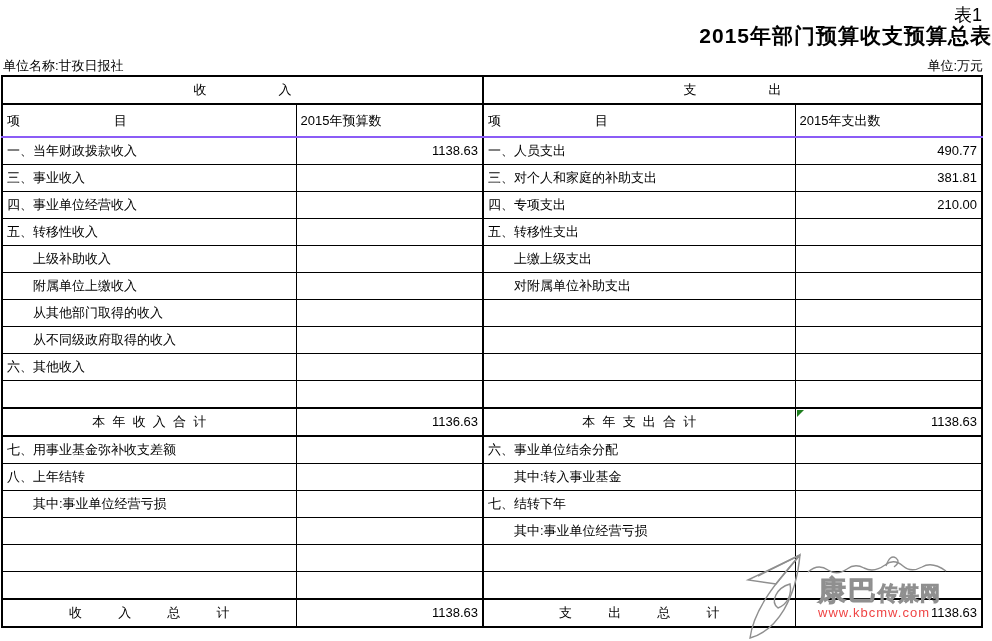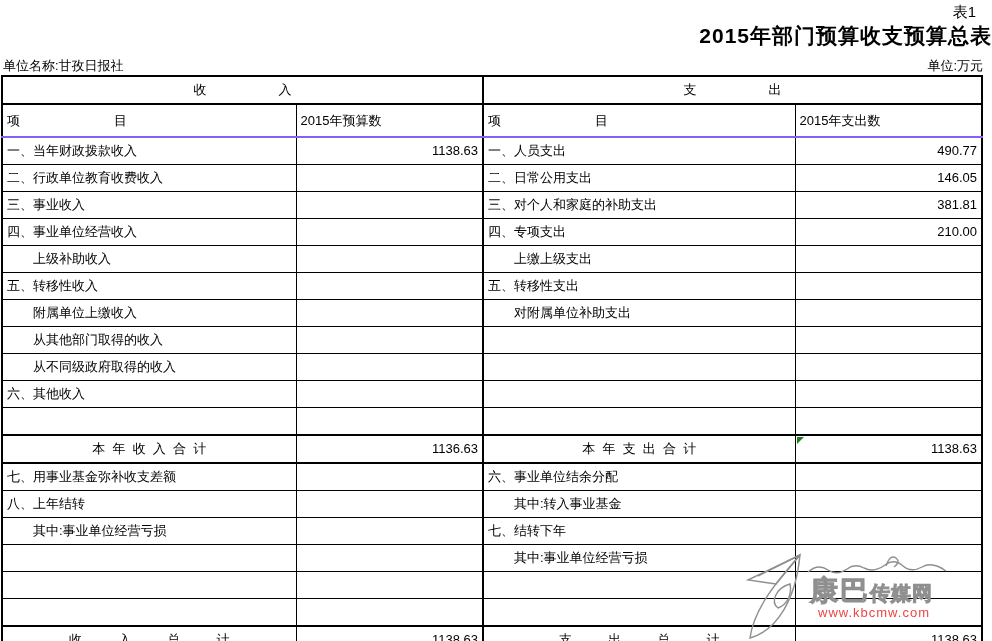--- a/index.html
+++ b/index.html
@@ -1,18 +1,18 @@
 <!DOCTYPE html>
 <html><head>
 <meta charset="utf-8">
 <style>
   html,body{margin:0;padding:0;background:#fff;}
   #screen{position:relative;width:992px;height:641px;background:#ffffff;overflow:hidden;
           font-family:"Liberation Sans","DejaVu Sans",sans-serif;color:#000;}
-  .tag{position:absolute;top:3px;right:16px;font-size:15px;}
+  .tag{position:absolute;top:3px;right:10px;font-size:18px;}
   .title{position:absolute;top:22px;left:0;width:100%;text-align:right;
          font-size:21px;font-weight:bold;letter-spacing:1px;}
   .meta-left{position:absolute;top:57px;left:3px;font-size:13px;}
   .meta-right{position:absolute;top:57px;right:9px;font-size:13px;}
   table.budget{position:absolute;top:75px;left:1px;border-collapse:collapse;table-layout:fixed;
                width:980px;border:2px solid #000;}
   td{border:1px solid #000;font-size:13px;padding:0 4px;height:26px;overflow:hidden;
      white-space:pre;line-height:24px;}
   tr.hdr1 td{height:26px;text-align:center;border-bottom:2px solid #000;}
   tr.hdr2 td{height:31px;border-bottom:2px solid #8b5cf6;}
@@ -20,21 +20,21 @@
   td.value{text-align:right;position:relative;margin-left:28px;}
   td.indent{padding-left:30px;}
   td.center{text-align:center;}
   tr.total-row td{border-top:2px solid #000;border-bottom:2px solid #000;}
   tr.grand-row td{border-top:2px solid #000;}
   .green-tri{position:absolute;left:1px;top:1px;width:0;height:0;
              border-top:7px solid #1e7d1e;border-right:7px solid transparent;}
   
   .watermark{position:absolute;left:738px;top:546px;width:252px;height:95px;pointer-events:none;}
   .wm-svg{position:absolute;left:0;top:0;}
-  .wm-name{position:absolute;left:72px;top:26px;white-space:nowrap;
+  .wm-name{position:absolute;left:80px;top:26px;white-space:nowrap;
            font-weight:bold;color:#c9c9c9;-webkit-text-stroke:1px #8f8f8f;}
   .wm-name .big{font-size:28px;letter-spacing:2px;}
   .wm-name .small{font-size:20px;letter-spacing:1px;}
   .wm-url{position:absolute;left:80px;top:59px;font-size:13px;color:#ef4444;letter-spacing:1px;}
 </style>
 </head>
 <body>
 
 <div id="screen">
 
@@ -61,47 +61,41 @@
         <td class="c3">项                          目</td>
         <td>2015年支出数</td>
       </tr>
     <tr>
           <td class="label c1">一、当年财政拨款收入</td>
           <td class="value c2">1138.63</td>
           <td class="label c3">一、人员支出</td>
           <td class="value c4">490.77</td>
         </tr>
         <tr>
-          <td class="label c1">二、行政单位教育收费收入</td>
-          <td class="value c2"></td>
-          <td class="label c3">二、日常公用支出</td>
-          <td class="value c4">146.05</td>
-        </tr>
-        <tr>
           <td class="label c1">三、事业收入</td>
           <td class="value c2"></td>
           <td class="label c3">三、对个人和家庭的补助支出</td>
           <td class="value c4">381.81</td>
         </tr>
         <tr>
           <td class="label c1">四、事业单位经营收入</td>
           <td class="value c2"></td>
           <td class="label c3">四、专项支出</td>
           <td class="value c4">210.00</td>
         </tr>
         <tr>
+          <td class="label c1">五、转移性收入</td>
+          <td class="value c2"></td>
+          <td class="label c3">五、转移性支出</td>
+          <td class="value c4"></td>
+        </tr>
+        <tr>
           <td class="label c1 indent">上级补助收入</td>
           <td class="value c2"></td>
           <td class="label c3 indent">上缴上级支出</td>
-          <td class="value c4"></td>
-        </tr>
-        <tr>
-          <td class="label c1">五、转移性收入</td>
-          <td class="value c2"></td>
-          <td class="label c3">五、转移性支出</td>
           <td class="value c4"></td>
         </tr>
         <tr>
           <td class="label c1 indent">附属单位上缴收入</td>
           <td class="value c2"></td>
           <td class="label c3 indent">对附属单位补助支出</td>
           <td class="value c4"></td>
         </tr>
         <tr>
           <td class="label c1 indent">从其他部门取得的收入</td>

